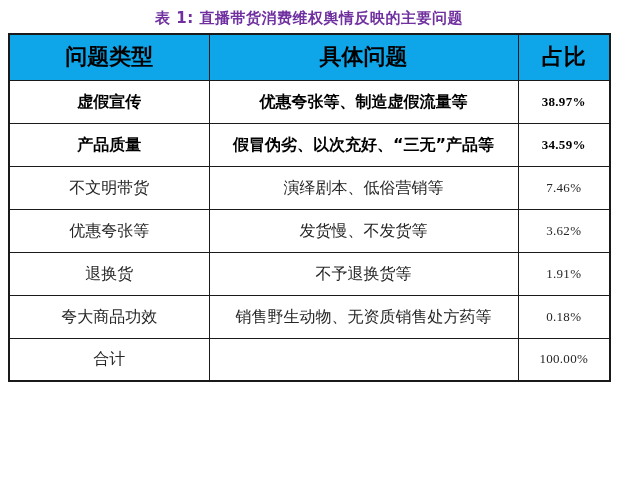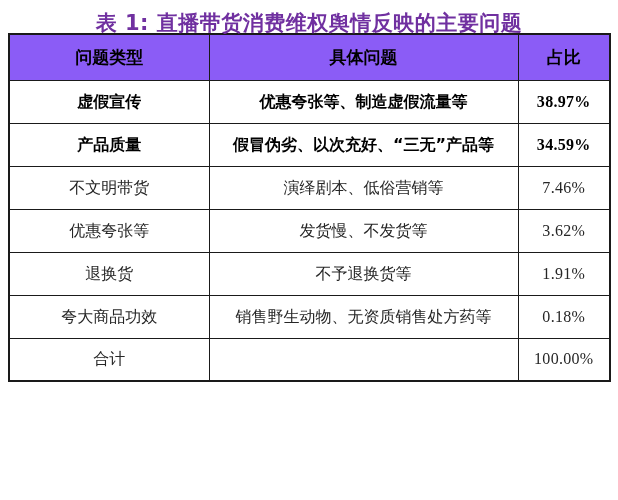--- a/index.html
+++ b/index.html
@@ -11,21 +11,21 @@
     width: 618px;
     height: 500px;
     overflow: hidden;
     font-family: "DejaVu Sans", sans-serif;
   }
   .page-title {
     width: 618px;
     padding-top: 9px;
     height: 31px;
     text-align: center;
-    font-size: 21px;
+    font-size: 15px;
     font-weight: bold;
     color: #7030A0;
     letter-spacing: 0.5px;
     box-sizing: border-box;
   }
   table.data-table {
     border-collapse: collapse;
     table-layout: fixed;
     width: 601px;
     margin-left: 8px;
@@ -37,39 +37,39 @@
   col.c-pct    { width: 92px;  }
   th, td {
     border: 1px solid #1a1a1a;
     text-align: center;
     vertical-align: middle;
     padding: 2px 6px;
     box-sizing: border-box;
     overflow: hidden;
   }
   th {
-    background: #8b5cf6;
+    background: #0ea5e9;
     height: 46px;
-    font-size: 17px;
+    font-size: 22px;
     font-weight: bold;
     color: #000000;
   }
   td {
     height: 43px;
     font-size: 16px;
     color: #262626;
     line-height: 1.35;
   }
   tr.bold-row td {
     font-weight: bold;
     color: #000000;
   }
   td.pct-cell {
     font-family: "Liberation Serif", serif;
-    font-size: 16px;
+    font-size: 13px;
     letter-spacing: 0.3px;
   }
   tr.bold-row td.pct-cell {
     font-weight: bold;
   }
 </style>
 </head>
 <body>
 
 <div class="page-title">表 1: 直播带货消费维权舆情反映的主要问题</div>

